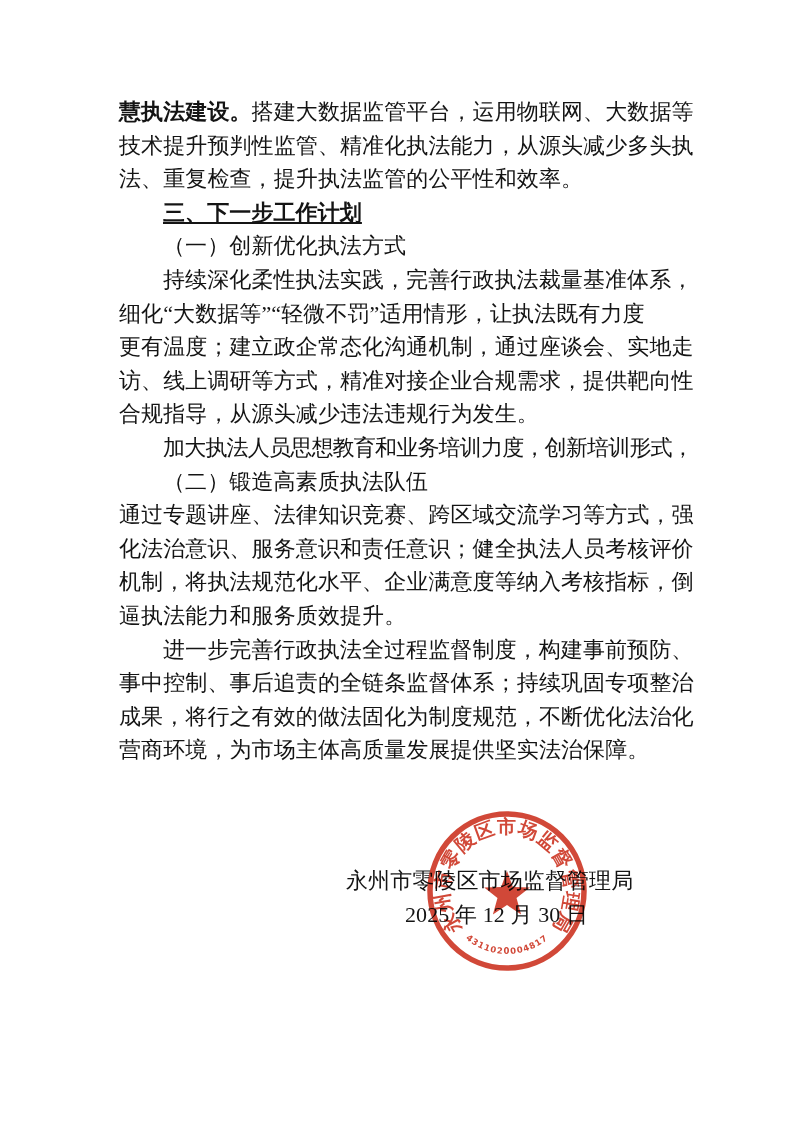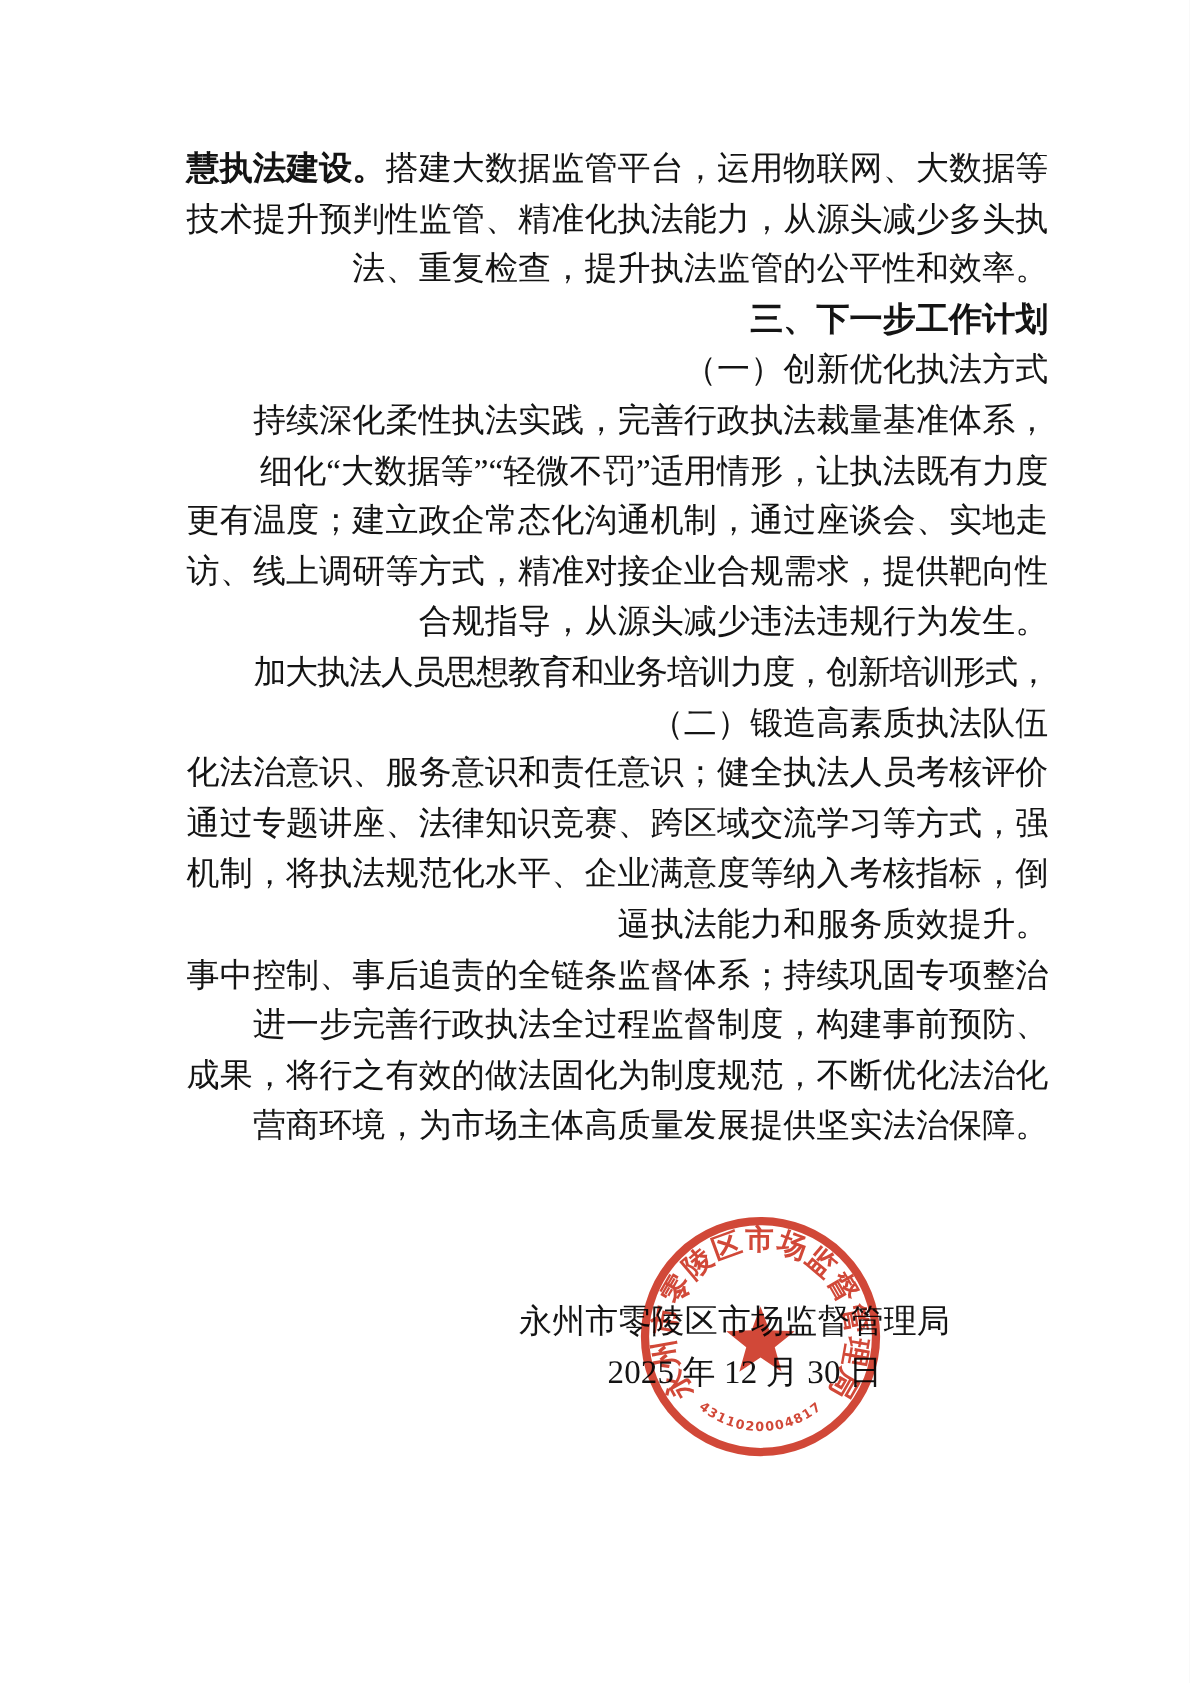--- a/index.html
+++ b/index.html
@@ -15,26 +15,27 @@
     overflow: hidden;
   }
   .content {
     position: absolute;
     left: 119px; top: 95px;
     width: 580px;
     font-size: 22px;
     line-height: 33.6px;
     color: #141414;
   }
-  .line { white-space: nowrap; letter-spacing: 0.1px; text-align: right; }
+  .line { white-space: nowrap; letter-spacing: 0.1px; }
   .line.indent { padding-left: 44px; }
   .line.tight { letter-spacing: -0.8px; }
   .line.h-hei {
     font-family: "Liberation Sans", sans-serif;
     font-weight: 600;
+    text-decoration: underline;
   }
   .line.h-kai { font-weight: normal; }
   .line b.lead {
     font-family: "Liberation Sans", sans-serif;
     font-weight: bold;
   }
   .sig {
     position: absolute;
     font-size: 22px;
     color: #141414;
@@ -74,26 +75,26 @@
       <div class="line body"><span>法、重复检查，提升执法监管的公平性和效率。</span></div>
       <div class="line h-hei indent"><span>三、下一步工作计划</span></div>
       <div class="line h-kai indent"><span>（一）创新优化执法方式</span></div>
       <div class="line body indent"><span>持续深化柔性执法实践，完善行政执法裁量基准体系，</span></div>
       <div class="line body"><span>细化“大数据等”“轻微不罚”适用情形，让执法既有力度</span></div>
       <div class="line body"><span>更有温度；建立政企常态化沟通机制，通过座谈会、实地走</span></div>
       <div class="line body"><span>访、线上调研等方式，精准对接企业合规需求，提供靶向性</span></div>
       <div class="line body"><span>合规指导，从源头减少违法违规行为发生。</span></div>
       <div class="line body indent tight"><span>加大执法人员思想教育和业务培训力度，创新培训形式，</span></div>
       <div class="line h-kai indent"><span>（二）锻造高素质执法队伍</span></div>
+      <div class="line body"><span>通过专题讲座、法律知识竞赛、跨区域交流学习等方式，强</span></div>
       <div class="line body"><span>化法治意识、服务意识和责任意识；健全执法人员考核评价</span></div>
-      <div class="line body"><span>通过专题讲座、法律知识竞赛、跨区域交流学习等方式，强</span></div>
       <div class="line body"><span>机制，将执法规范化水平、企业满意度等纳入考核指标，倒</span></div>
       <div class="line body"><span>逼执法能力和服务质效提升。</span></div>
+      <div class="line body indent"><span>进一步完善行政执法全过程监督制度，构建事前预防、</span></div>
       <div class="line body"><span>事中控制、事后追责的全链条监督体系；持续巩固专项整治</span></div>
-      <div class="line body indent"><span>进一步完善行政执法全过程监督制度，构建事前预防、</span></div>
       <div class="line body"><span>成果，将行之有效的做法固化为制度规范，不断优化法治化</span></div>
       <div class="line body"><span>营商环境，为市场主体高质量发展提供坚实法治保障。</span></div>
     </div>
 
   <div class="sig org">永州市零陵区市场监督管理局</div>
 
   <div class="sig date">2025 年 12 月 30 日</div>
 
   <svg class="seal" viewBox="0 0 170 170" xmlns="http://www.w3.org/2000/svg">
     <defs>

